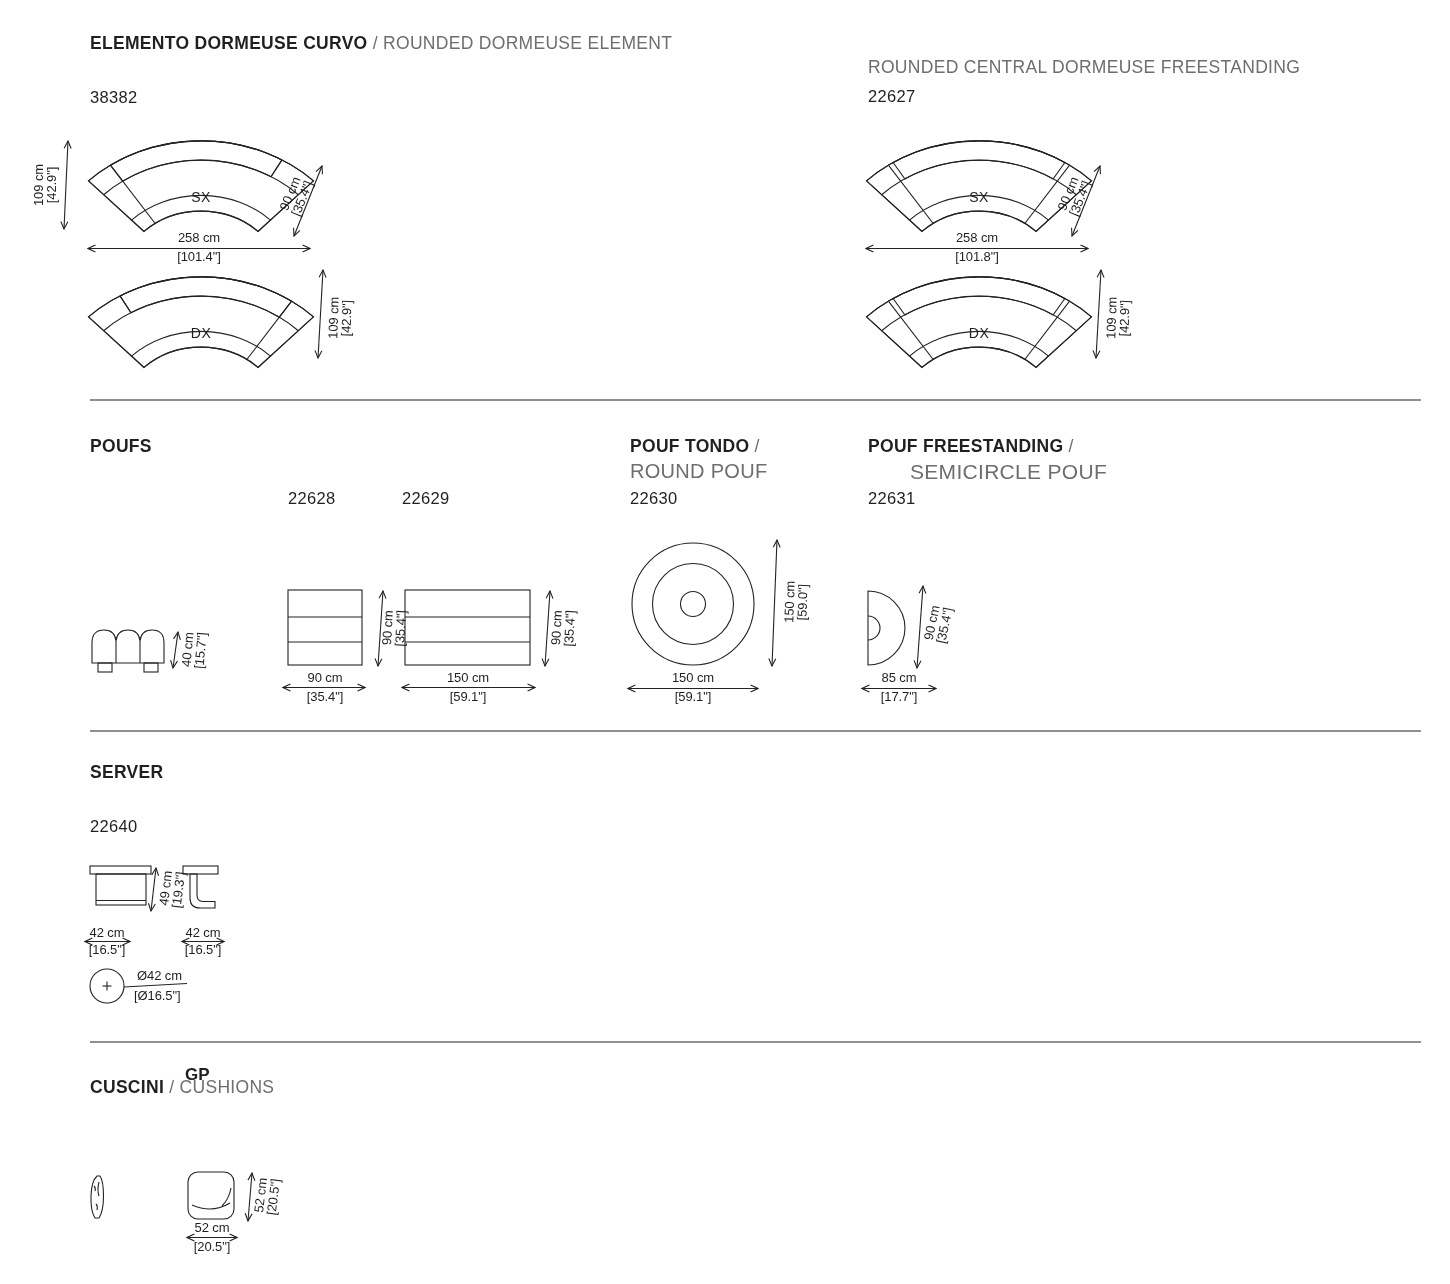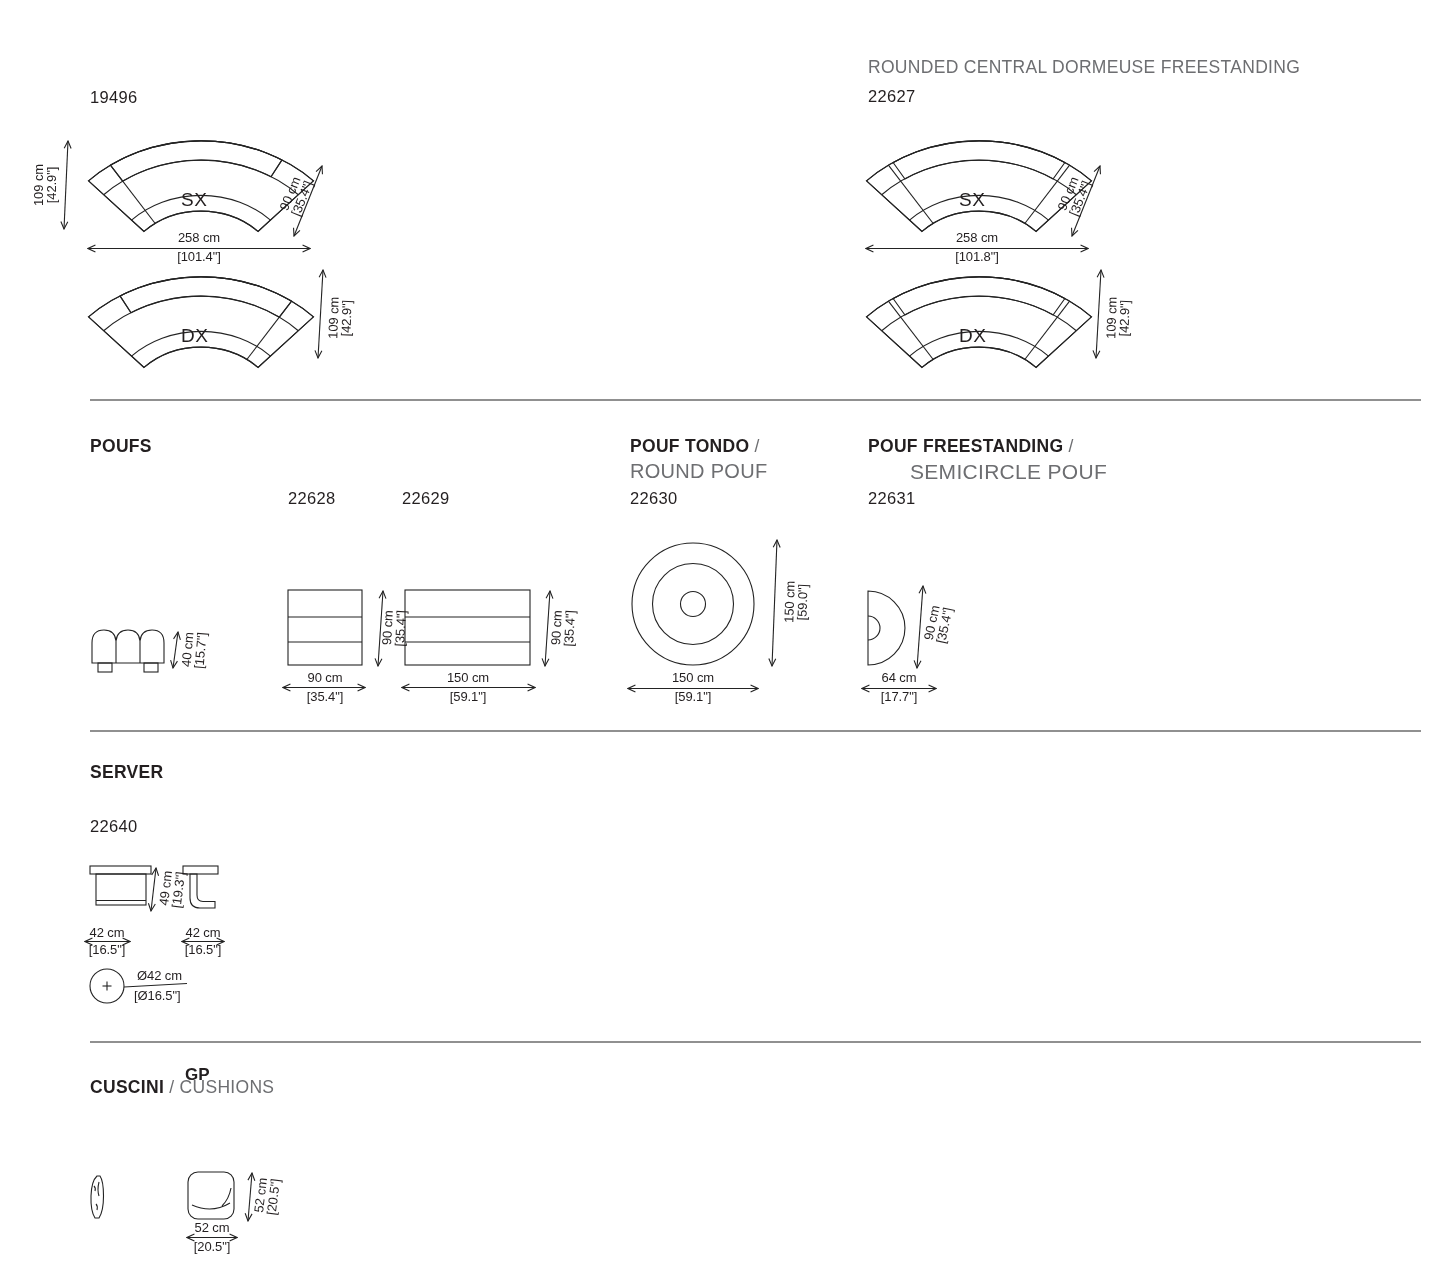--- a/index.html
+++ b/index.html
@@ -9,21 +9,21 @@
   .art path, .art line, .art rect, .art circle { stroke:#232323; stroke-width:1.1; fill:none; }
   .sofa * { vector-effect:non-scaling-stroke; }
   .lbl { position:absolute; color:#231f20; white-space:nowrap; }
   .t1 { font-size:17.5px; font-weight:700; letter-spacing:0.3px; }
   .t1 .en, .en { color:#6d6e71; font-weight:400; }
   .code { font-size:16.5px; letter-spacing:0.3px; }
   .dim { font-size:13px; line-height:13px; text-align:center; letter-spacing:-0.1px; }
   .vdim { width:64px; }
   .hdim { width:80px; }
   .hdim60 { width:60px; }
-  .seatlbl { font-size:19px; width:40px; letter-spacing:0.5px; }
+  .seatlbl { font-size:14px; width:40px; text-align:center; letter-spacing:0.5px; }
   .gp { font-size:17px; font-weight:600; }
 </style>
 </head>
 <body>
 
 <div class="page">
 
   <svg class="art" width="1450" height="1284">
     <defs>
       <marker id="arw" viewBox="0 0 10 10" refX="9" refY="5" markerWidth="9" markerHeight="9" orient="auto-start-reverse">
@@ -159,21 +159,25 @@
       <line x1="923" y1="586" x2="917" y2="668" marker-start="url(#arw)" marker-end="url(#arw)"></line>
       <line x1="862" y1="688.5" x2="936" y2="688.5" marker-start="url(#arw)" marker-end="url(#arw)"></line>
       <line x1="156" y1="868" x2="151" y2="911" marker-start="url(#arw)" marker-end="url(#arw)"></line>
       <line x1="85" y1="941.5" x2="130" y2="941.5" marker-start="url(#arw)" marker-end="url(#arw)"></line>
       <line x1="182" y1="941.5" x2="224" y2="941.5" marker-start="url(#arw)" marker-end="url(#arw)"></line>
       <line x1="252" y1="1173" x2="248" y2="1221" marker-start="url(#arw)" marker-end="url(#arw)"></line>
       <line x1="187" y1="1237.5" x2="237" y2="1237.5" marker-start="url(#arw)" marker-end="url(#arw)"></line>
     </g>
   </svg>
 
-  <div class="lbl code" style="left:90px;top:88px">19496</div>
+  <div class="lbl t1" style="left:90px;top:33px">
+    <span>ELEMENTO DORMEUSE CURVO</span>
+    <span class="en">/ ROUNDED DORMEUSE ELEMENT</span>
+  </div>
+  <div class="lbl code" style="left:90px;top:88px">38382</div>
 
   <div class="lbl t1 en" style="left:868px;top:57px;font-size:17.5px">ROUNDED CENTRAL DORMEUSE FREESTANDING</div>
   <div class="lbl code" style="left:868px;top:87px">22627</div>
 
   <div class="lbl t1" style="left:90px;top:436px">POUFS</div>
   <div class="lbl code" style="left:288px;top:489px">22628</div>
   <div class="lbl code" style="left:402px;top:489px">22629</div>
 
   <div class="lbl t1" style="left:630px;top:436px">
     <span>POUF TONDO</span>
@@ -252,21 +256,21 @@
     <div>150 cm</div>
       <div>[59.0"]</div>
   </div>
   <div class="lbl dim hdim" style="left:653px;top:671px">150 cm</div>
   <div class="lbl dim hdim" style="left:653px;top:690px">[59.1"]</div>
 
   <div class="lbl dim vdim" style="left:906px;top:611px;transform:rotate(-78deg)">
     <div>90 cm</div>
       <div>[35.4"]</div>
   </div>
-  <div class="lbl dim hdim" style="left:859px;top:671px">64 cm</div>
+  <div class="lbl dim hdim" style="left:859px;top:671px">85 cm</div>
   <div class="lbl dim hdim" style="left:859px;top:690px">[17.7"]</div>
 
   <div class="lbl dim vdim" style="left:140px;top:876px;transform:rotate(-83deg)">
     <div>49 cm</div>
       <div>[19.3"]</div>
   </div>
   <div class="lbl dim hdim60" style="left:77px;top:926px">42 cm</div>
   <div class="lbl dim hdim60" style="left:77px;top:943px">[16.5"]</div>
   <div class="lbl dim hdim60" style="left:173px;top:926px">42 cm</div>
   <div class="lbl dim hdim60" style="left:173px;top:943px">[16.5"]</div>

